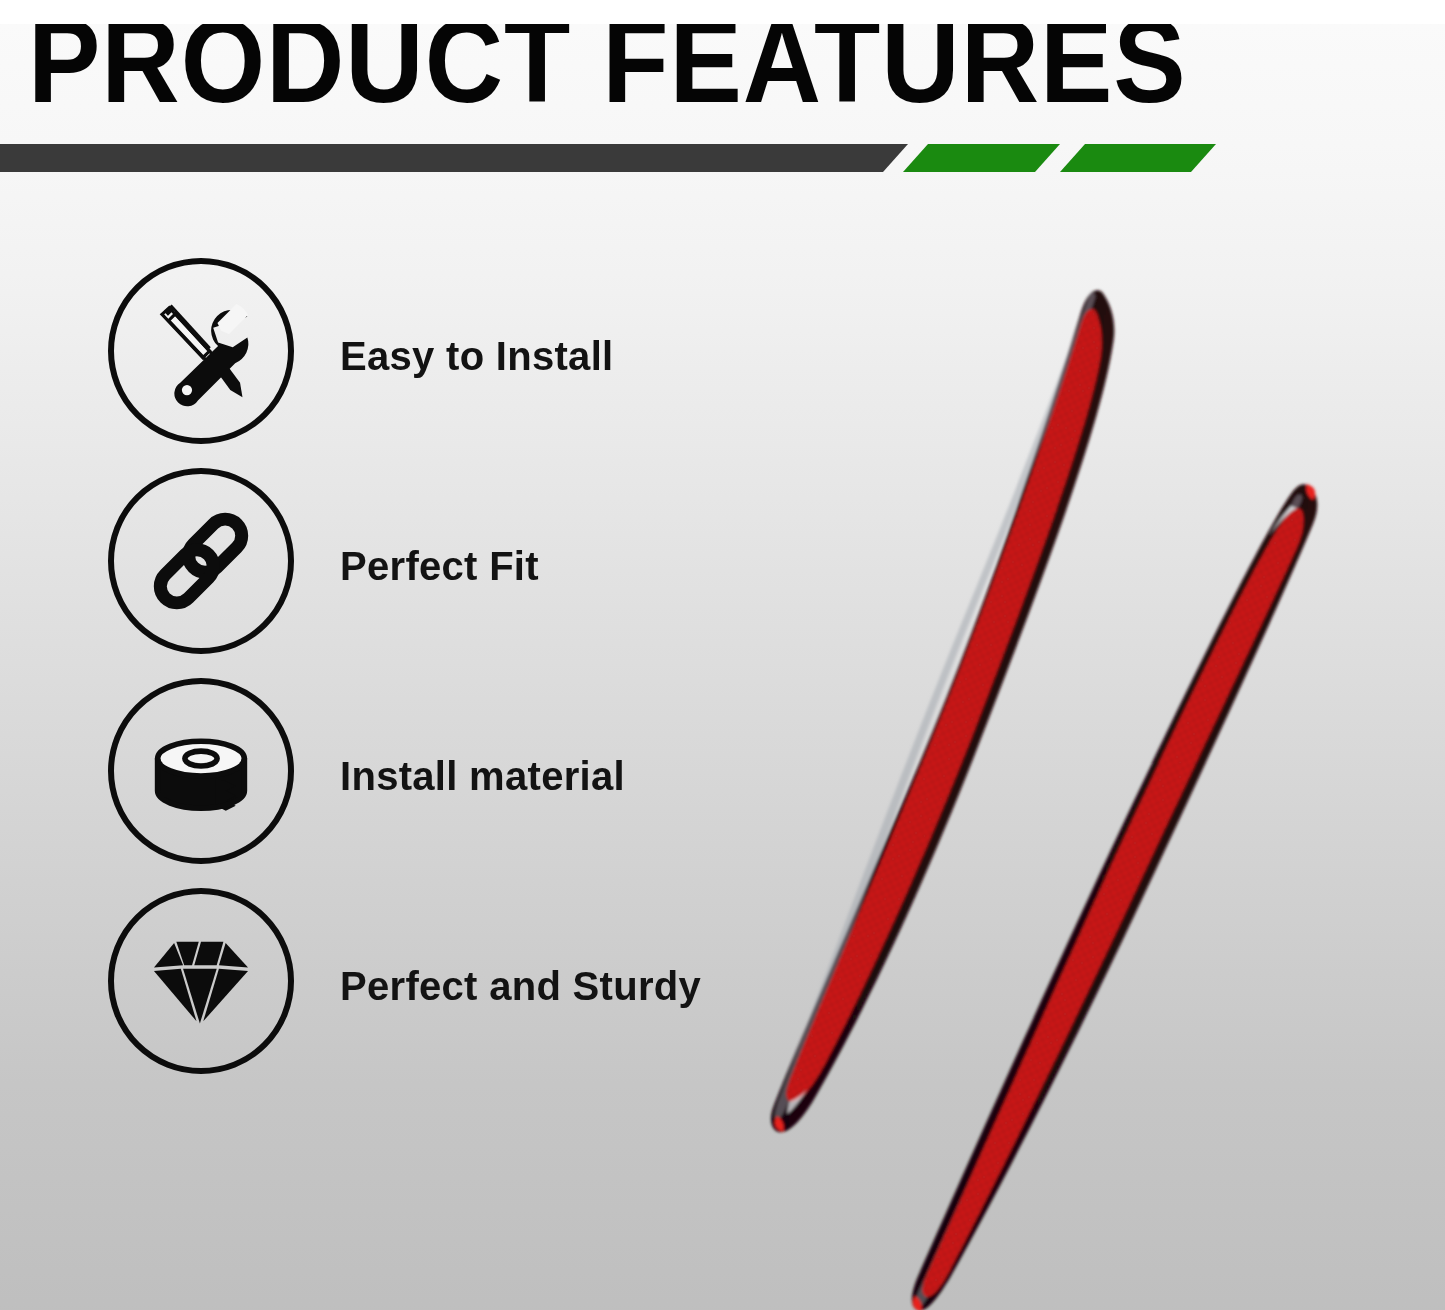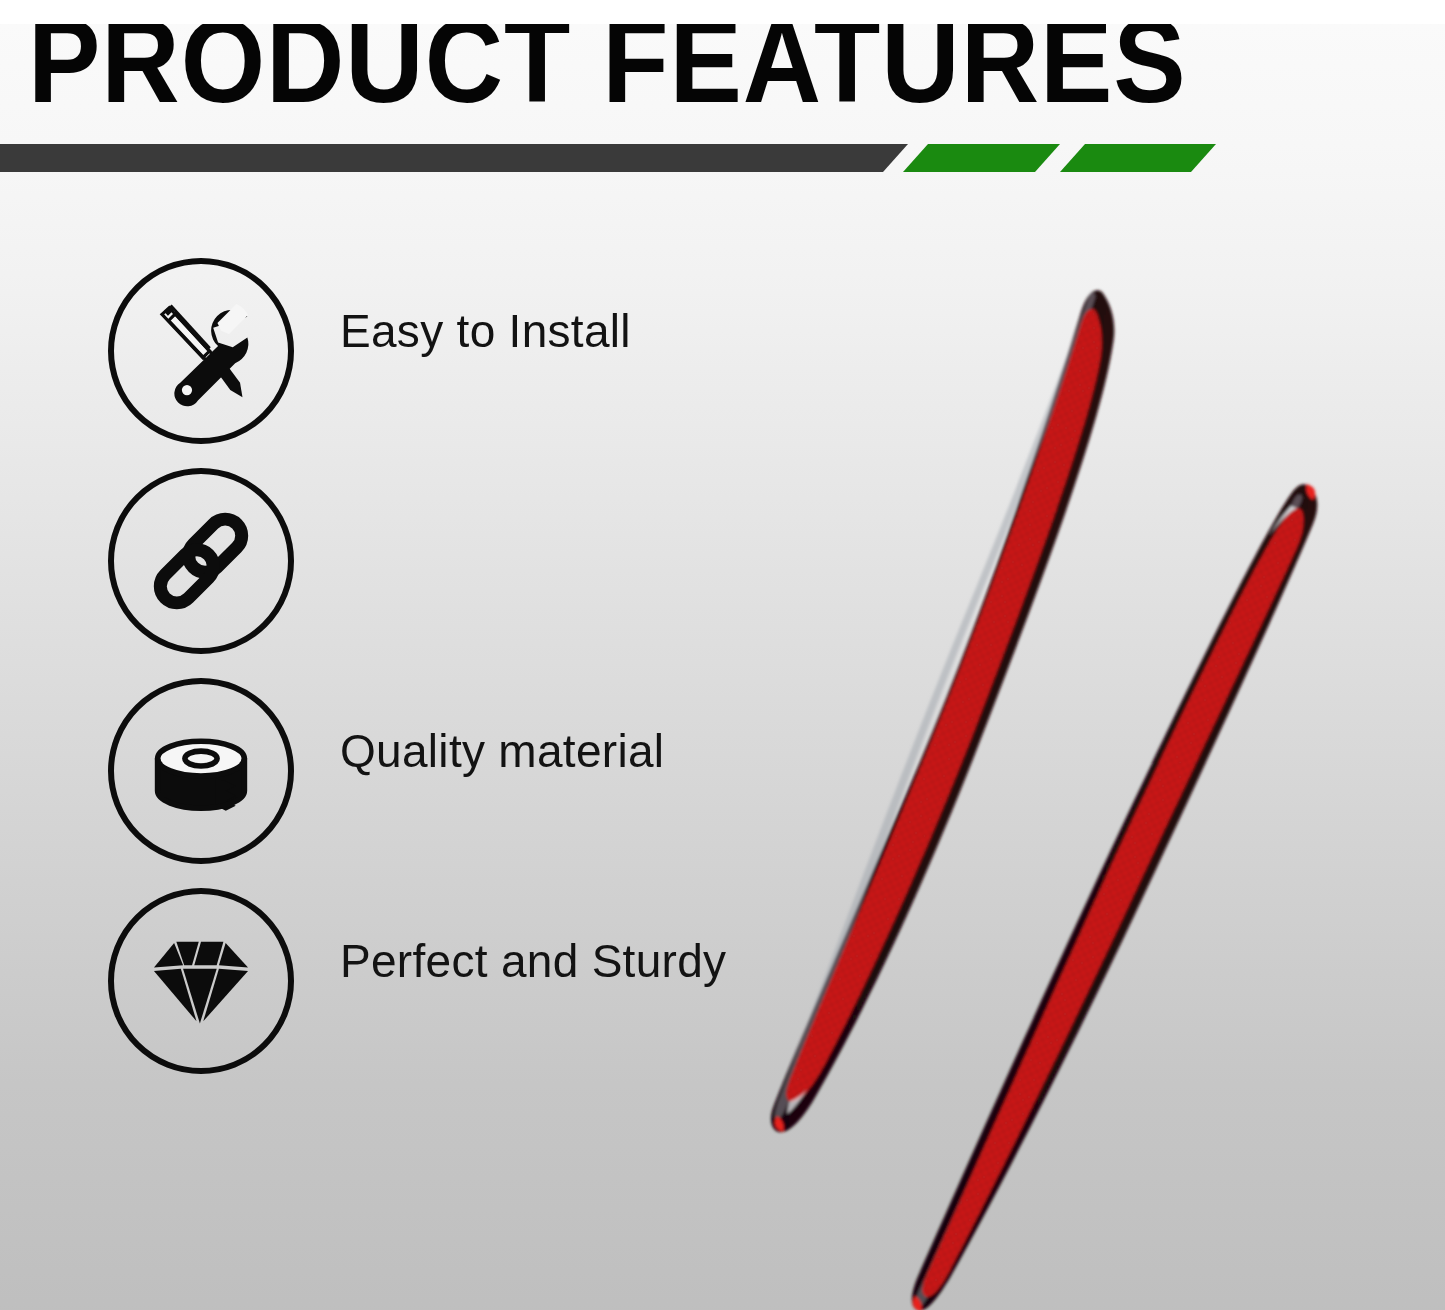--- a/index.html
+++ b/index.html
@@ -83,24 +83,24 @@
     justify-content: center;
   }
 
   .feature-icon-circle svg {
     display: block;
   }
 
   .feature-label {
     position: absolute;
     left: 340px;
-    top: 50px;
+    top: 75px;
     font-family: "Liberation Sans", sans-serif;
-    font-weight: normal;
-    font-size: 46px;
+    font-weight: bold;
+    font-size: 40px;
     line-height: 58px;
     letter-spacing: 0.3px;
     color: #131313;
     white-space: nowrap;
   }
 
   
   #product-stage {
     position: absolute;
     left: 745px;
@@ -165,20 +165,21 @@
       <div class="feature-icon-circle">
         <svg width="118" height="118" viewBox="0 0 100 100" aria-hidden="true">
           <g fill="none" stroke="#0c0c0c" stroke-width="11" stroke-linecap="round">
 
             <rect x="48" y="11" width="28" height="52" rx="14" ry="14" transform="rotate(45 62 37)"></rect>
 
             <rect x="24" y="37" width="28" height="52" rx="14" ry="14" transform="rotate(45 38 63)"></rect>
           </g>
         </svg>
       </div>
+      <div class="feature-label">Perfect Fit</div>
     </div>
 
     <div class="feature-row">
       <div class="feature-icon-circle">
         <svg width="124" height="124" viewBox="0 0 100 100" aria-hidden="true">
           <g>
 
             <path d="M15 40 L15 66
                      a35 14 0 0 0 70 0
                      L85 40 Z" fill="#0c0c0c"></path>
@@ -186,21 +187,21 @@
             <path d="M70 58 L78 62 L70 66 L78 70 L70 74 L78 78 L70 82 L62 78 L62 56 Z" fill="#0c0c0c"></path>
 
             <ellipse cx="50" cy="40" rx="35" ry="14" fill="#f6f6f6" stroke="#0c0c0c" stroke-width="4.5"></ellipse>
 
             <ellipse cx="50" cy="40" rx="13" ry="6" fill="#f6f6f6" stroke="#0c0c0c" stroke-width="4.5"></ellipse>
 
             <path d="M15 40 L15 66 a35 14 0 0 0 70 0 L85 40" fill="none" stroke="#0c0c0c" stroke-width="4.5"></path>
           </g>
         </svg>
       </div>
-      <div class="feature-label">Quality material</div>
+      <div class="feature-label">Install material</div>
     </div>
 
     <div class="feature-row">
       <div class="feature-icon-circle">
         <svg width="112" height="112" viewBox="0 0 100 100" aria-hidden="true">
           <g fill="#0c0c0c">
 
             <polygon points="8,38 26,16 34,36"></polygon>
 
             <polygon points="28,15 48,15 42,36 35,36"></polygon>

